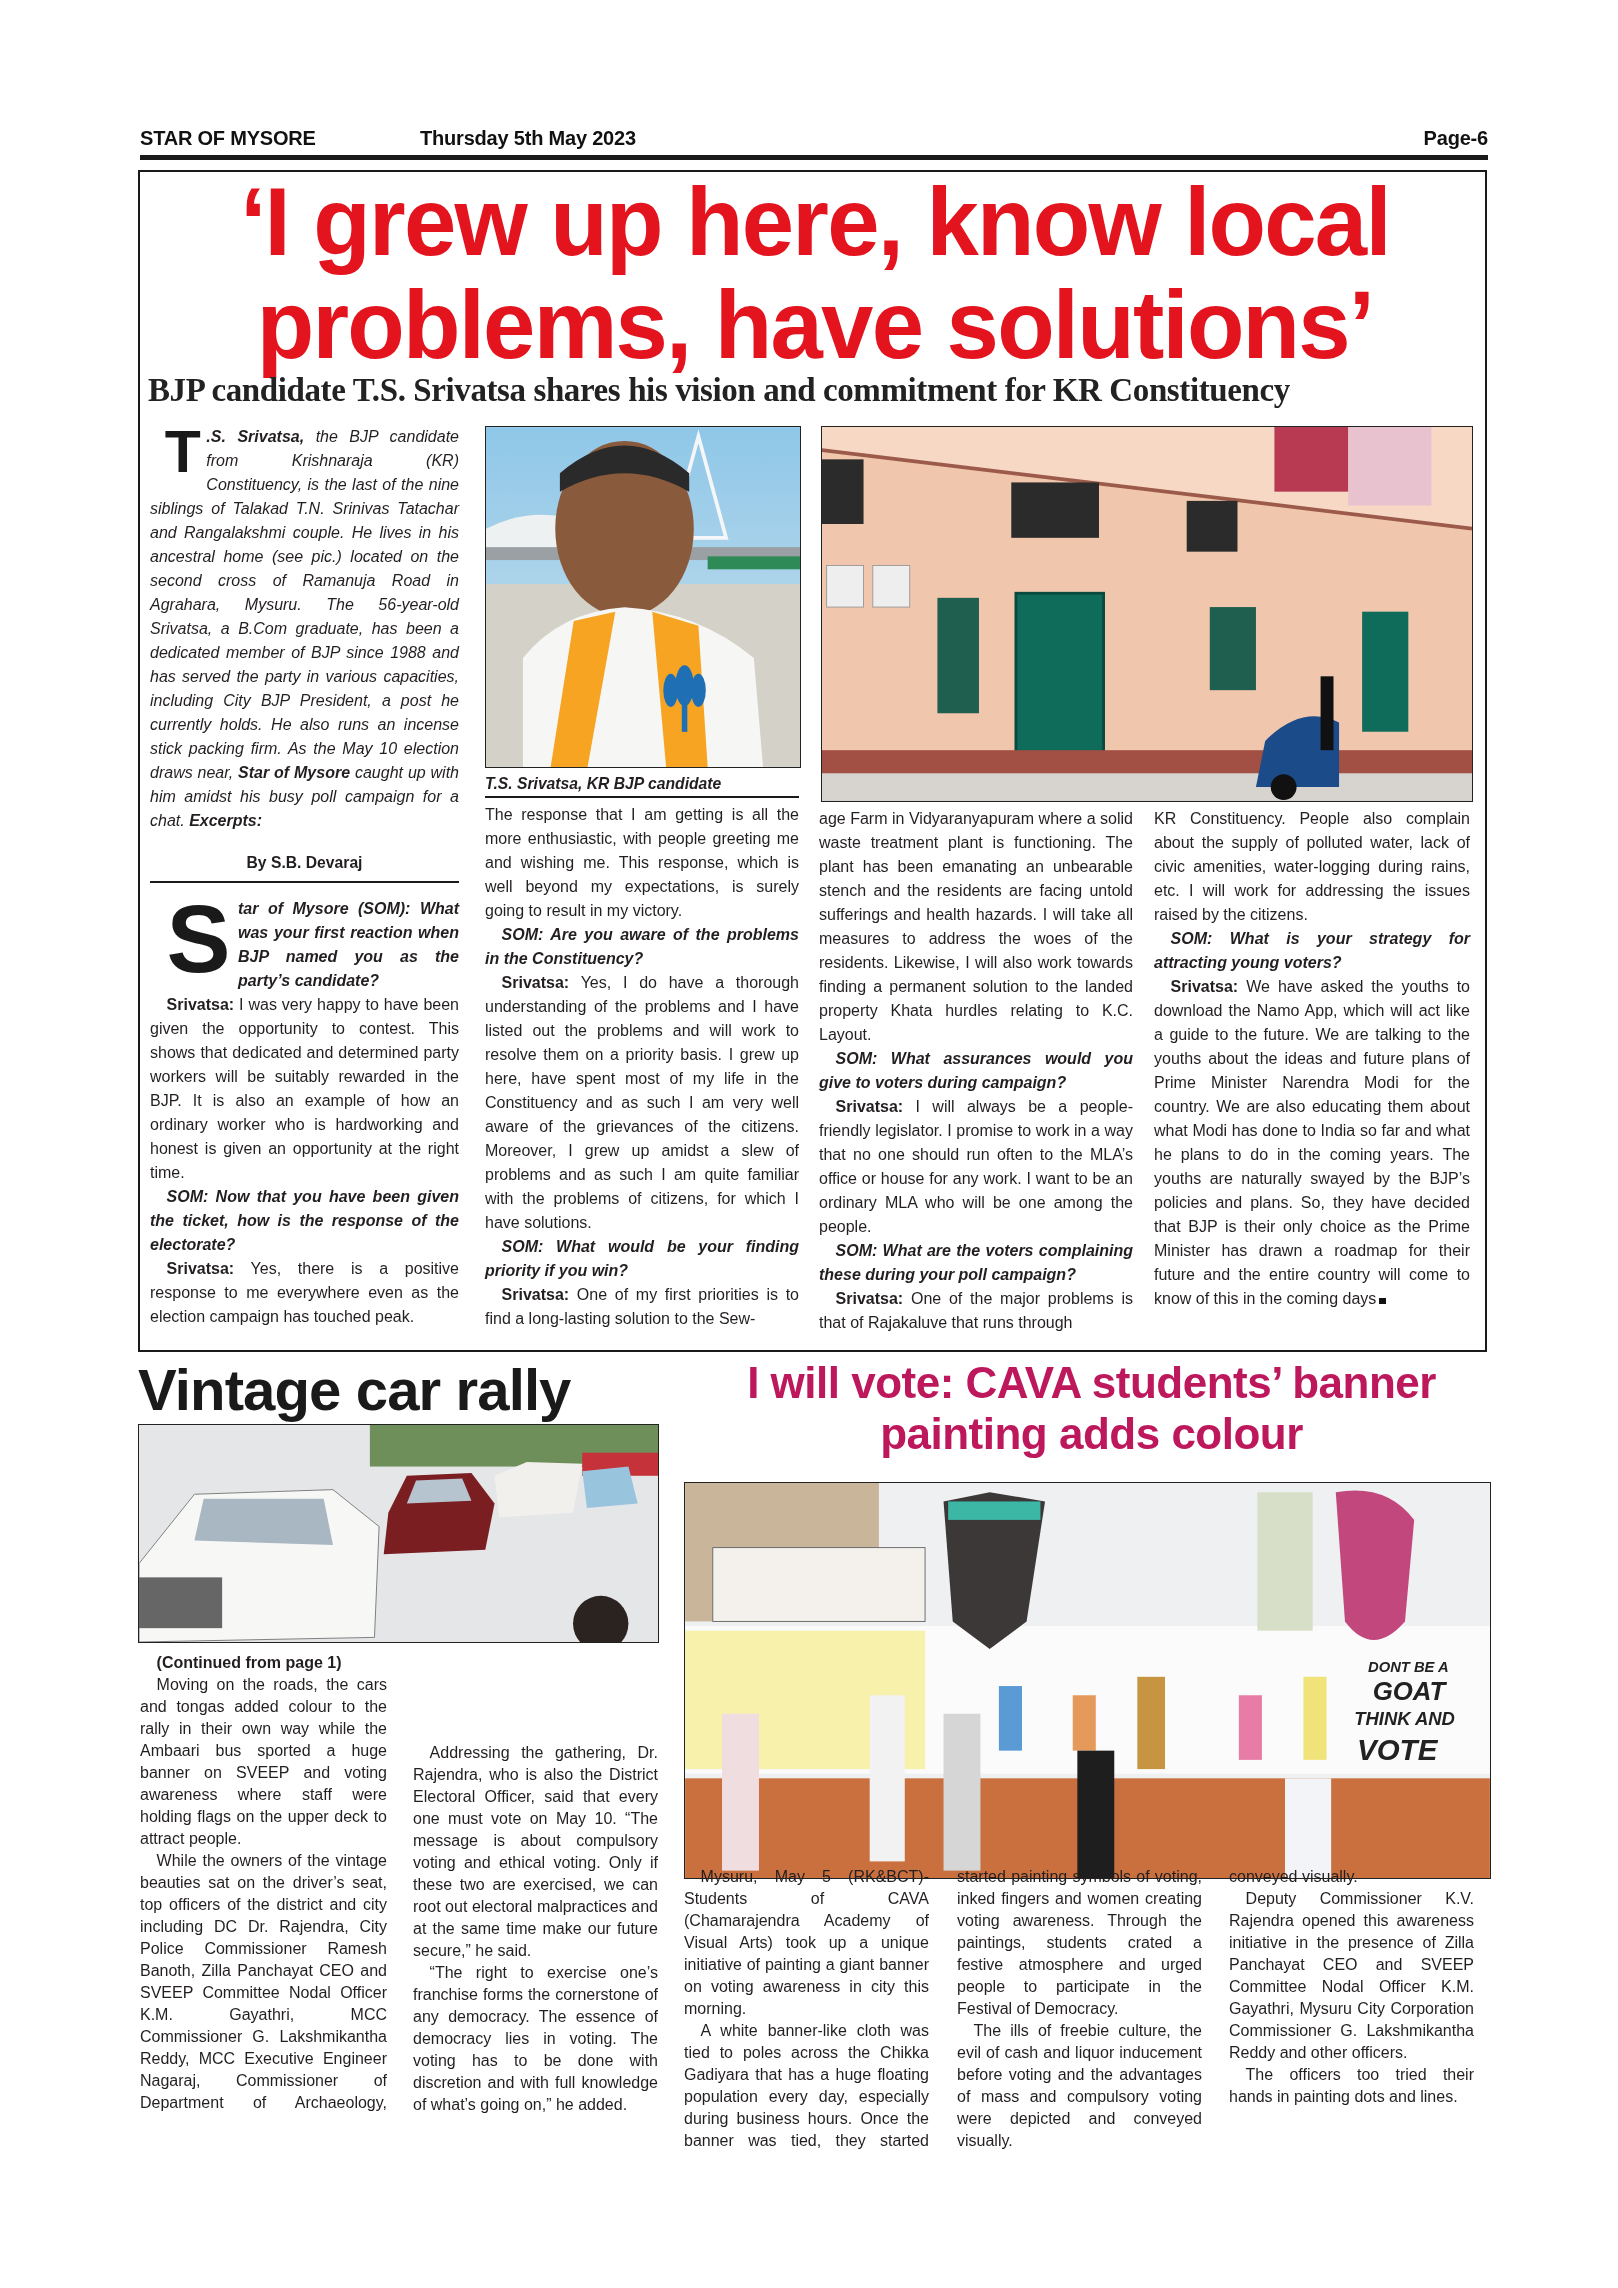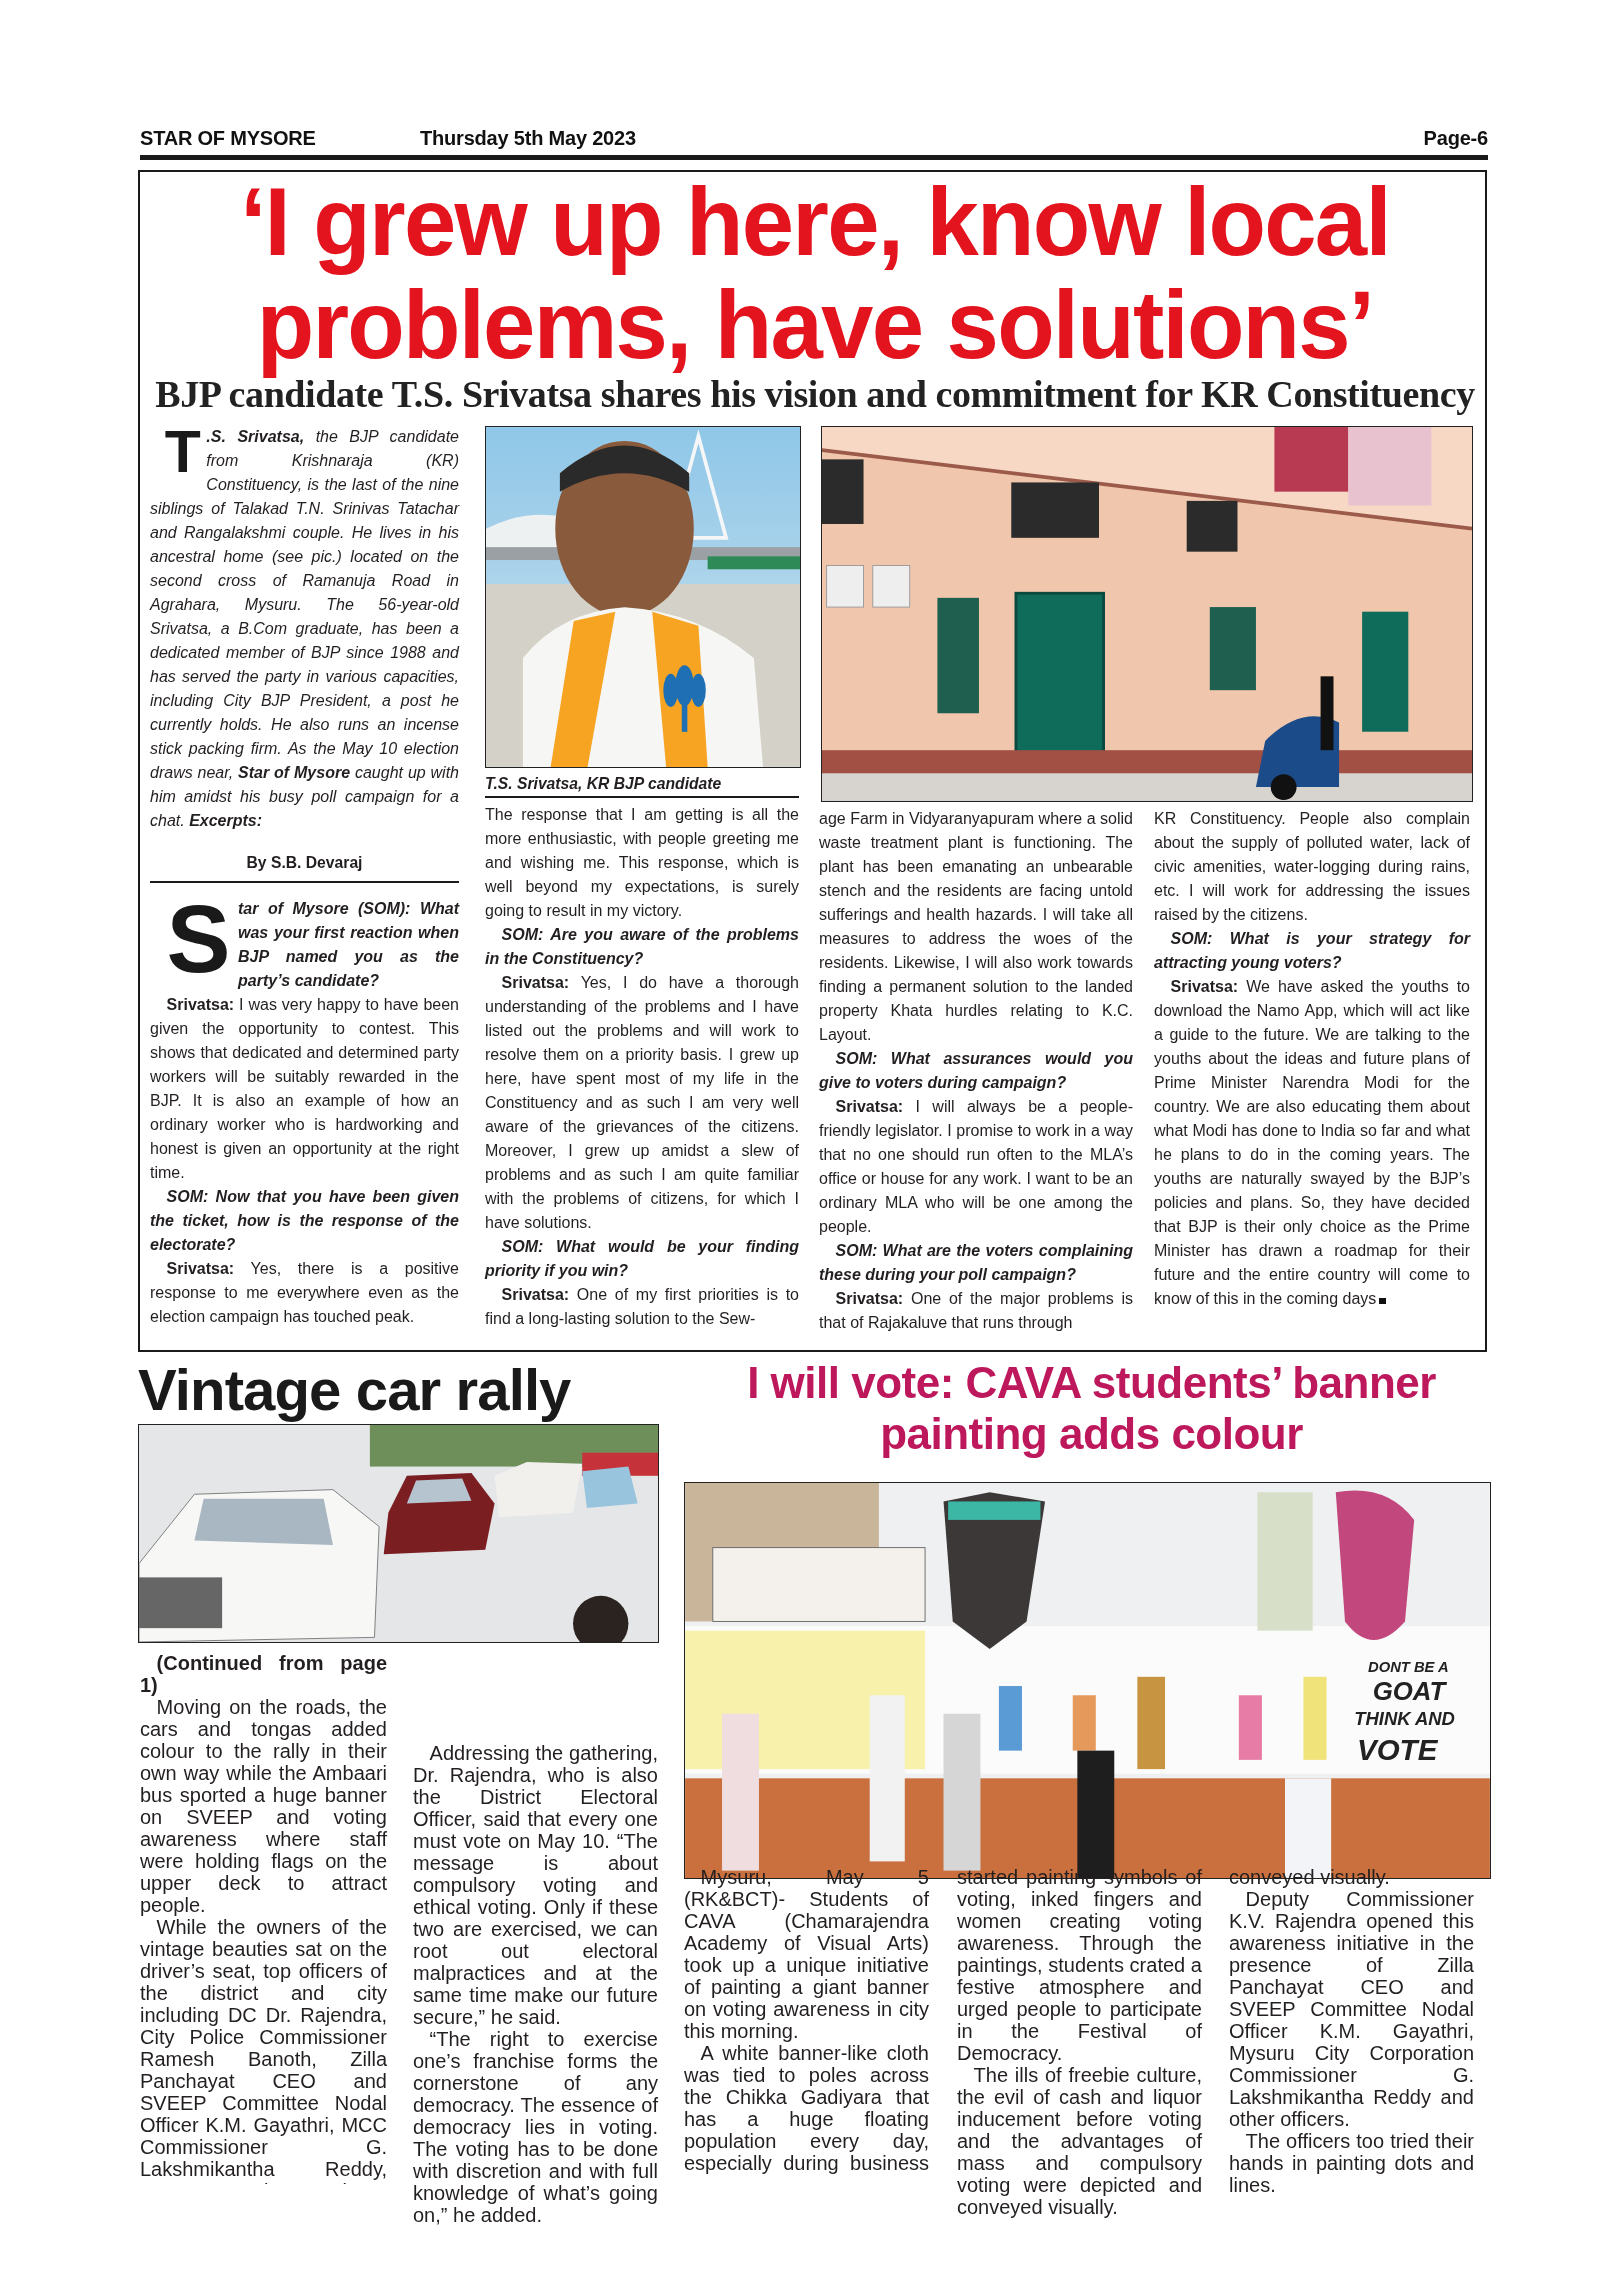--- a/index.html
+++ b/index.html
@@ -6,21 +6,21 @@
   body { width:1619px; height:2289px; position:relative; overflow:hidden; font-family:"Liberation Sans", sans-serif; color:#231f20; }
   .abs { position:absolute; }
 
   
   .hdr { top:127px; font-family:"Liberation Sans", sans-serif; font-weight:bold; font-size:20px; color:#111; letter-spacing:-0.2px; }
   .hdr-rule { left:140px; top:155px; width:1348px; height:4.6px; background:#1a1a1a; }
 
   
   .box { left:138px; top:170px; width:1349px; height:1182px; border:2.8px solid #1a1a1a; box-sizing:border-box; }
   .headline { left:148px; top:174px; width:1334px; text-align:center; color:#e4141f; font-family:"Liberation Sans", sans-serif; font-weight:bold; font-size:96px; line-height:96px; letter-spacing:-1.8px; transform:scaleX(0.98); }
-  .subhead { left:148px; top:372px; width:1334px; text-align:center; font-family:"Liberation Serif", serif; font-weight:bold; font-size:38px; color:#222; letter-spacing:-0.4px; }
+  .subhead { left:148px; top:372px; width:1334px; font-family:"Liberation Serif", serif; font-weight:bold; font-size:33px; color:#222; letter-spacing:-0.4px; }
 
   .col { font-size:16px; line-height:24px; text-align:justify; color:#231f20; }
   .col p { margin:0; }
   .ind { text-indent:16.6px; }
   .q { font-style:italic; font-weight:bold; }
   .b { font-weight:bold; }
 
   .intro { left:150px; top:425px; width:309px; font-style:italic; }
   .dropcap { float:left; font-size:59px; line-height:46px; font-weight:bold; font-style:normal; margin:3.7px 5.5px 0 14.8px; color:#1a1a1a; }
   .byline { left:150px; top:854px; width:309px; text-align:center; font-weight:bold; font-size:15.7px; }
@@ -37,21 +37,21 @@
   .col3 { left:819px; top:807px; width:314px; }
   .col4 { left:1154px; top:807px; width:316px; }
   .endmark { display:inline-block; width:6.5px; height:6.5px; background:#111; margin-left:2.8px; }
 
   
   .vc-title { left:138px; top:1357px; font-family:"Liberation Sans", sans-serif; font-weight:bold; font-size:57px; letter-spacing:-0.9px; color:#1a1a1a; transform:scaleX(1.02); transform-origin:left; }
   .cava-title { left:683px; top:1357px; width:817px; text-align:center; font-family:Liberation Sans, sans-serif; font-weight:bold; font-size:44px; line-height:51px; color:#be185d; letter-spacing:-0.5px; }
   .photo3 { left:138px; top:1424px; width:519px; height:217px; border:1.8px solid #222; overflow:hidden; }
   .photo4 { left:684px; top:1482px; width:805px; height:395px; border:1.8px solid #222; overflow:hidden;font-style:italic; }
 
-  .bcol { font-size:20px; line-height:22px; text-align:justify; }
+  .bcol { font-size:16px; line-height:22px; text-align:justify; }
   .bcol p { margin:0; }
   .vc1 { left:140px; top:1652px; width:247px; }
   .vc2 { left:413px; top:1652px; width:245px; }
   .cv1 { left:684px; top:1866px; width:245px; }
   .cv2 { left:957px; top:1866px; width:245px; }
   .cv3 { left:1229px; top:1866px; width:245px; }
 </style>
 </head>
 <body>
 

